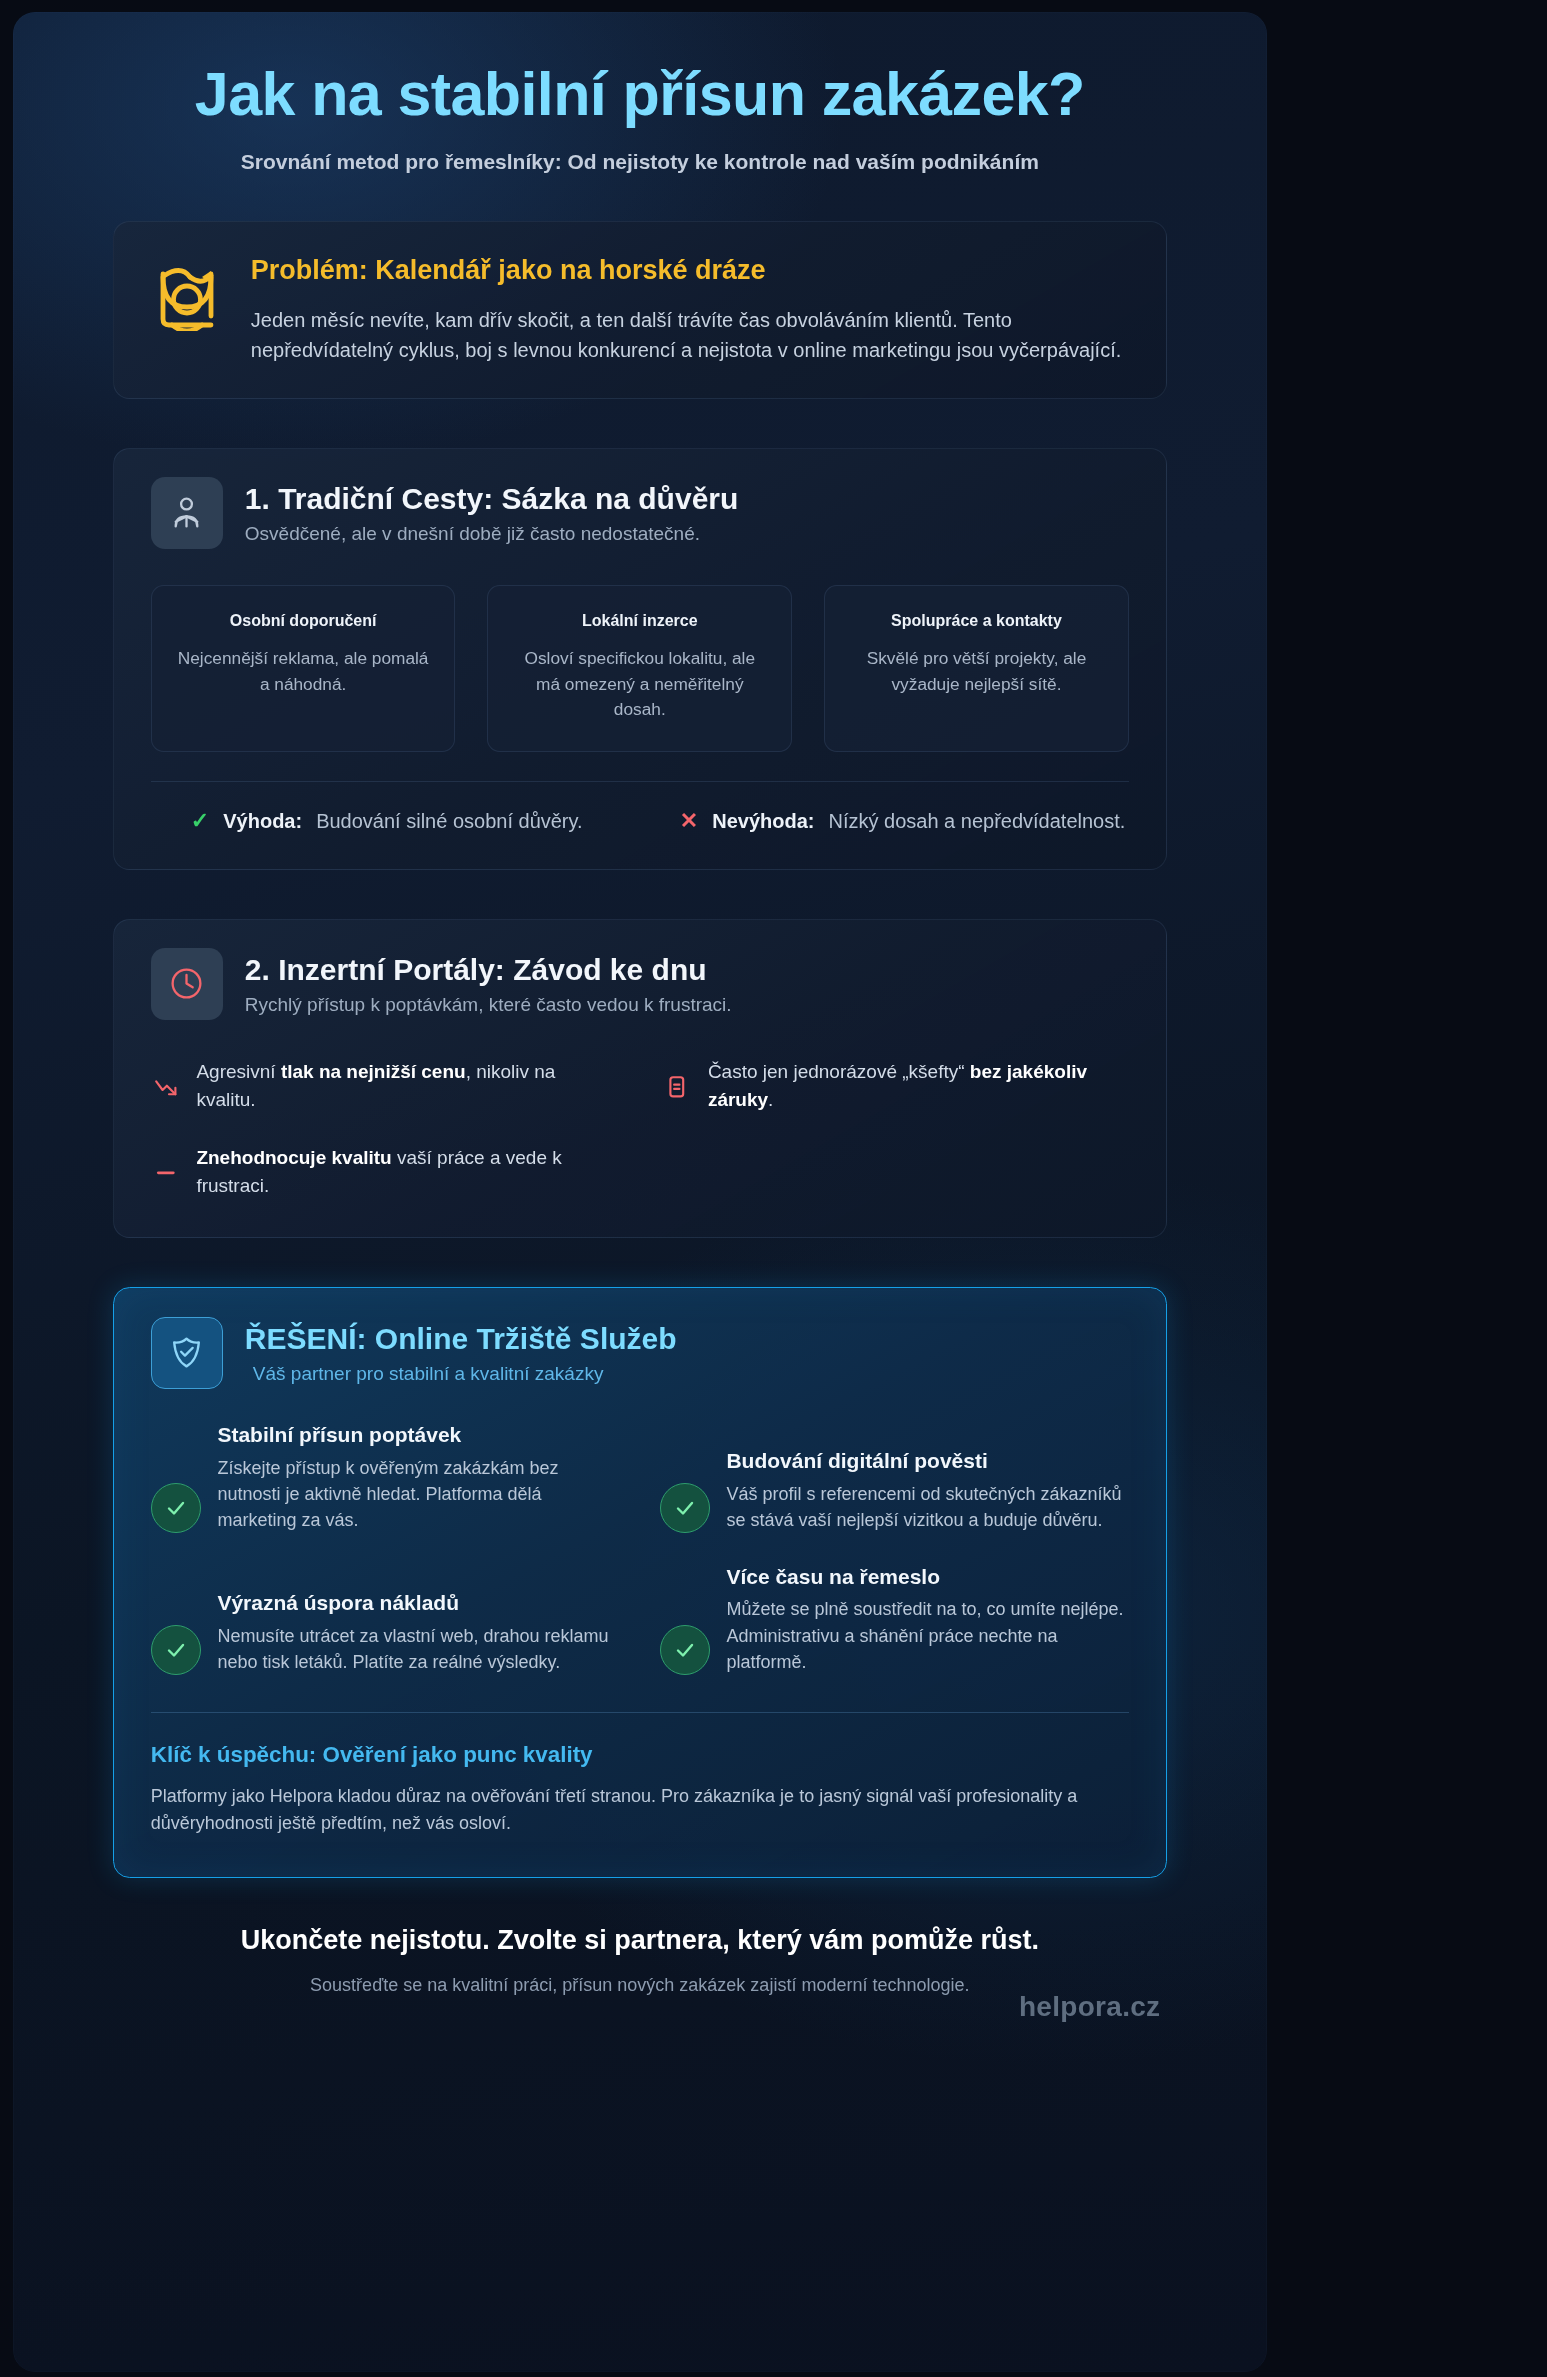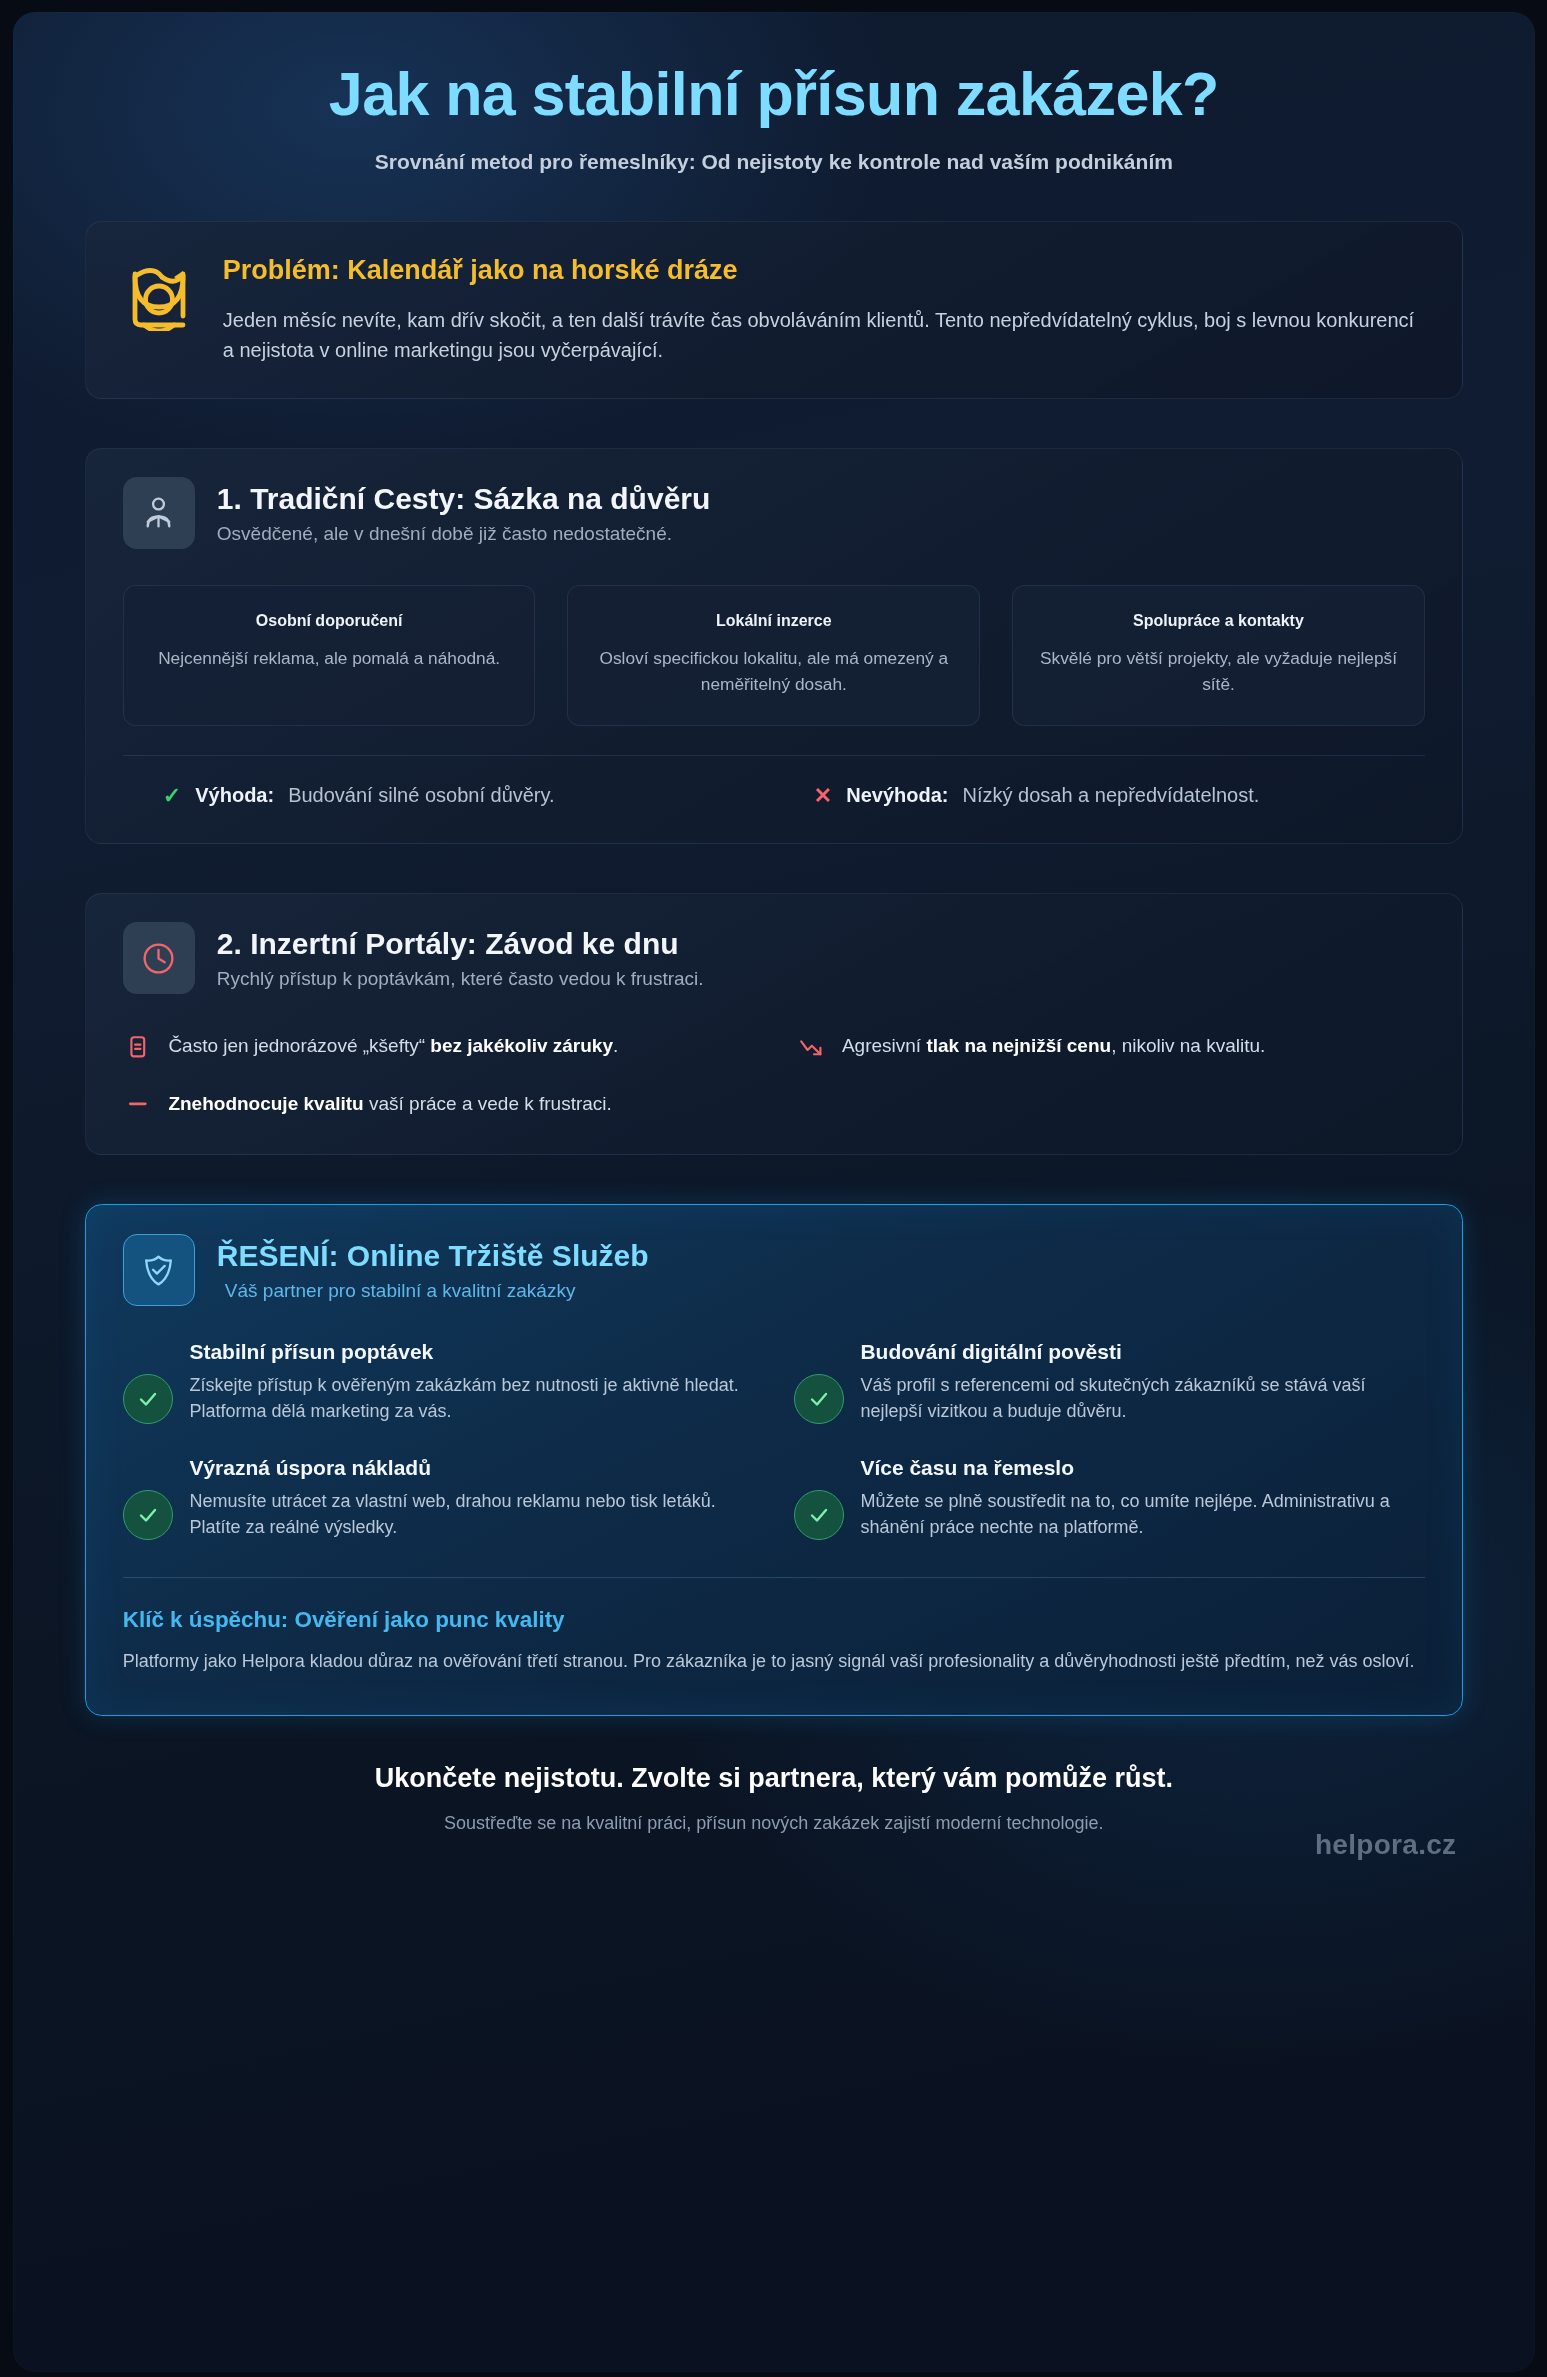--- a/index.html
+++ b/index.html
@@ -15,30 +15,30 @@
     position: relative;
     width: 1547px;
     height: 2377px;
     overflow: hidden;
     background: #070b14;
     padding: 11.5px 12.8px 0 12.8px;
   }
 
   .sheet {
     position: relative;
-    width: 1522px;
+    width: 1254px;
     height: 2360px;
     border-radius: 22px;
     background:
       radial-gradient(ellipse 895px 576px at 22% 4%, rgba(30,70,118,0.55) 0%, rgba(14,28,50,0.0) 62%),
       radial-gradient(ellipse 959px 703px at 82% 68%, rgba(17,54,92,0.45) 0%, rgba(12,24,44,0.0) 64%),
       linear-gradient(168deg, #0e1a2e 0%, #101c31 30%, #0b1524 62%, #0a1120 100%);
     box-shadow: inset 0 0 0 0.6px rgba(120,160,210,0.06);
     overflow: hidden;
-    padding: 0 72px;
+    padding: 0 100px;
   }
 
   
   .hdr { padding: 50px 0 6.4px 0; text-align: center; }
   .hdr-title {
     font-size: 61px;
     font-weight: bold;
     letter-spacing: -0.6px;
     color: #7ddcff;
     line-height: 1.08;
@@ -271,39 +271,39 @@
         <div class="sec-sub">Rychlý přístup k poptávkám, které často vedou k frustraci.</div>
       </div>
     </div>
 
     <div class="neg-grid">
 
 
       <div class="neg-item">
         <span class="neg-ico">
           <svg width="25.6" height="25.6" viewBox="0 0 24 24" fill="none" stroke="#f4656b" stroke-width="2" stroke-linecap="round" stroke-linejoin="round">
+            <polyline points="3,7 9,15 13,11 21,19"></polyline>
+                <polyline points="15,19 21,19 21,13"></polyline>
+          </svg>
+        </span>
+        <span class="neg-txt">
+          <span>Agresivní </span><b>tlak na nejnižší cenu</b><span>, nikoliv na kvalitu.</span>
+        </span>
+      </div>
+
+      <div class="neg-item">
+        <span class="neg-ico">
+          <svg width="25.6" height="25.6" viewBox="0 0 24 24" fill="none" stroke="#f4656b" stroke-width="2" stroke-linecap="round" stroke-linejoin="round">
             <rect x="6" y="3" width="12" height="18" rx="2.5"></rect>
                 <line x1="9.5" y1="10" x2="14.5" y2="10"></line>
                 <line x1="9.5" y1="14" x2="14.5" y2="14"></line>
           </svg>
         </span>
         <span class="neg-txt">
           <span>Často jen jednorázové „kšefty“ </span><b>bez jakékoliv záruky</b><span>.</span>
-        </span>
-      </div>
-
-      <div class="neg-item">
-        <span class="neg-ico">
-          <svg width="25.6" height="25.6" viewBox="0 0 24 24" fill="none" stroke="#f4656b" stroke-width="2" stroke-linecap="round" stroke-linejoin="round">
-            <polyline points="3,7 9,15 13,11 21,19"></polyline>
-                <polyline points="15,19 21,19 21,13"></polyline>
-          </svg>
-        </span>
-        <span class="neg-txt">
-          <span>Agresivní </span><b>tlak na nejnižší cenu</b><span>, nikoliv na kvalitu.</span>
         </span>
       </div>
 
       <div class="neg-item">
         <span class="neg-ico">
           <svg width="25.6" height="25.6" viewBox="0 0 24 24" fill="none" stroke="#f4656b" stroke-width="2.6" stroke-linecap="round">
             <line x1="5" y1="12" x2="19" y2="12"></line>
           </svg>
         </span>
         <span class="neg-txt">

